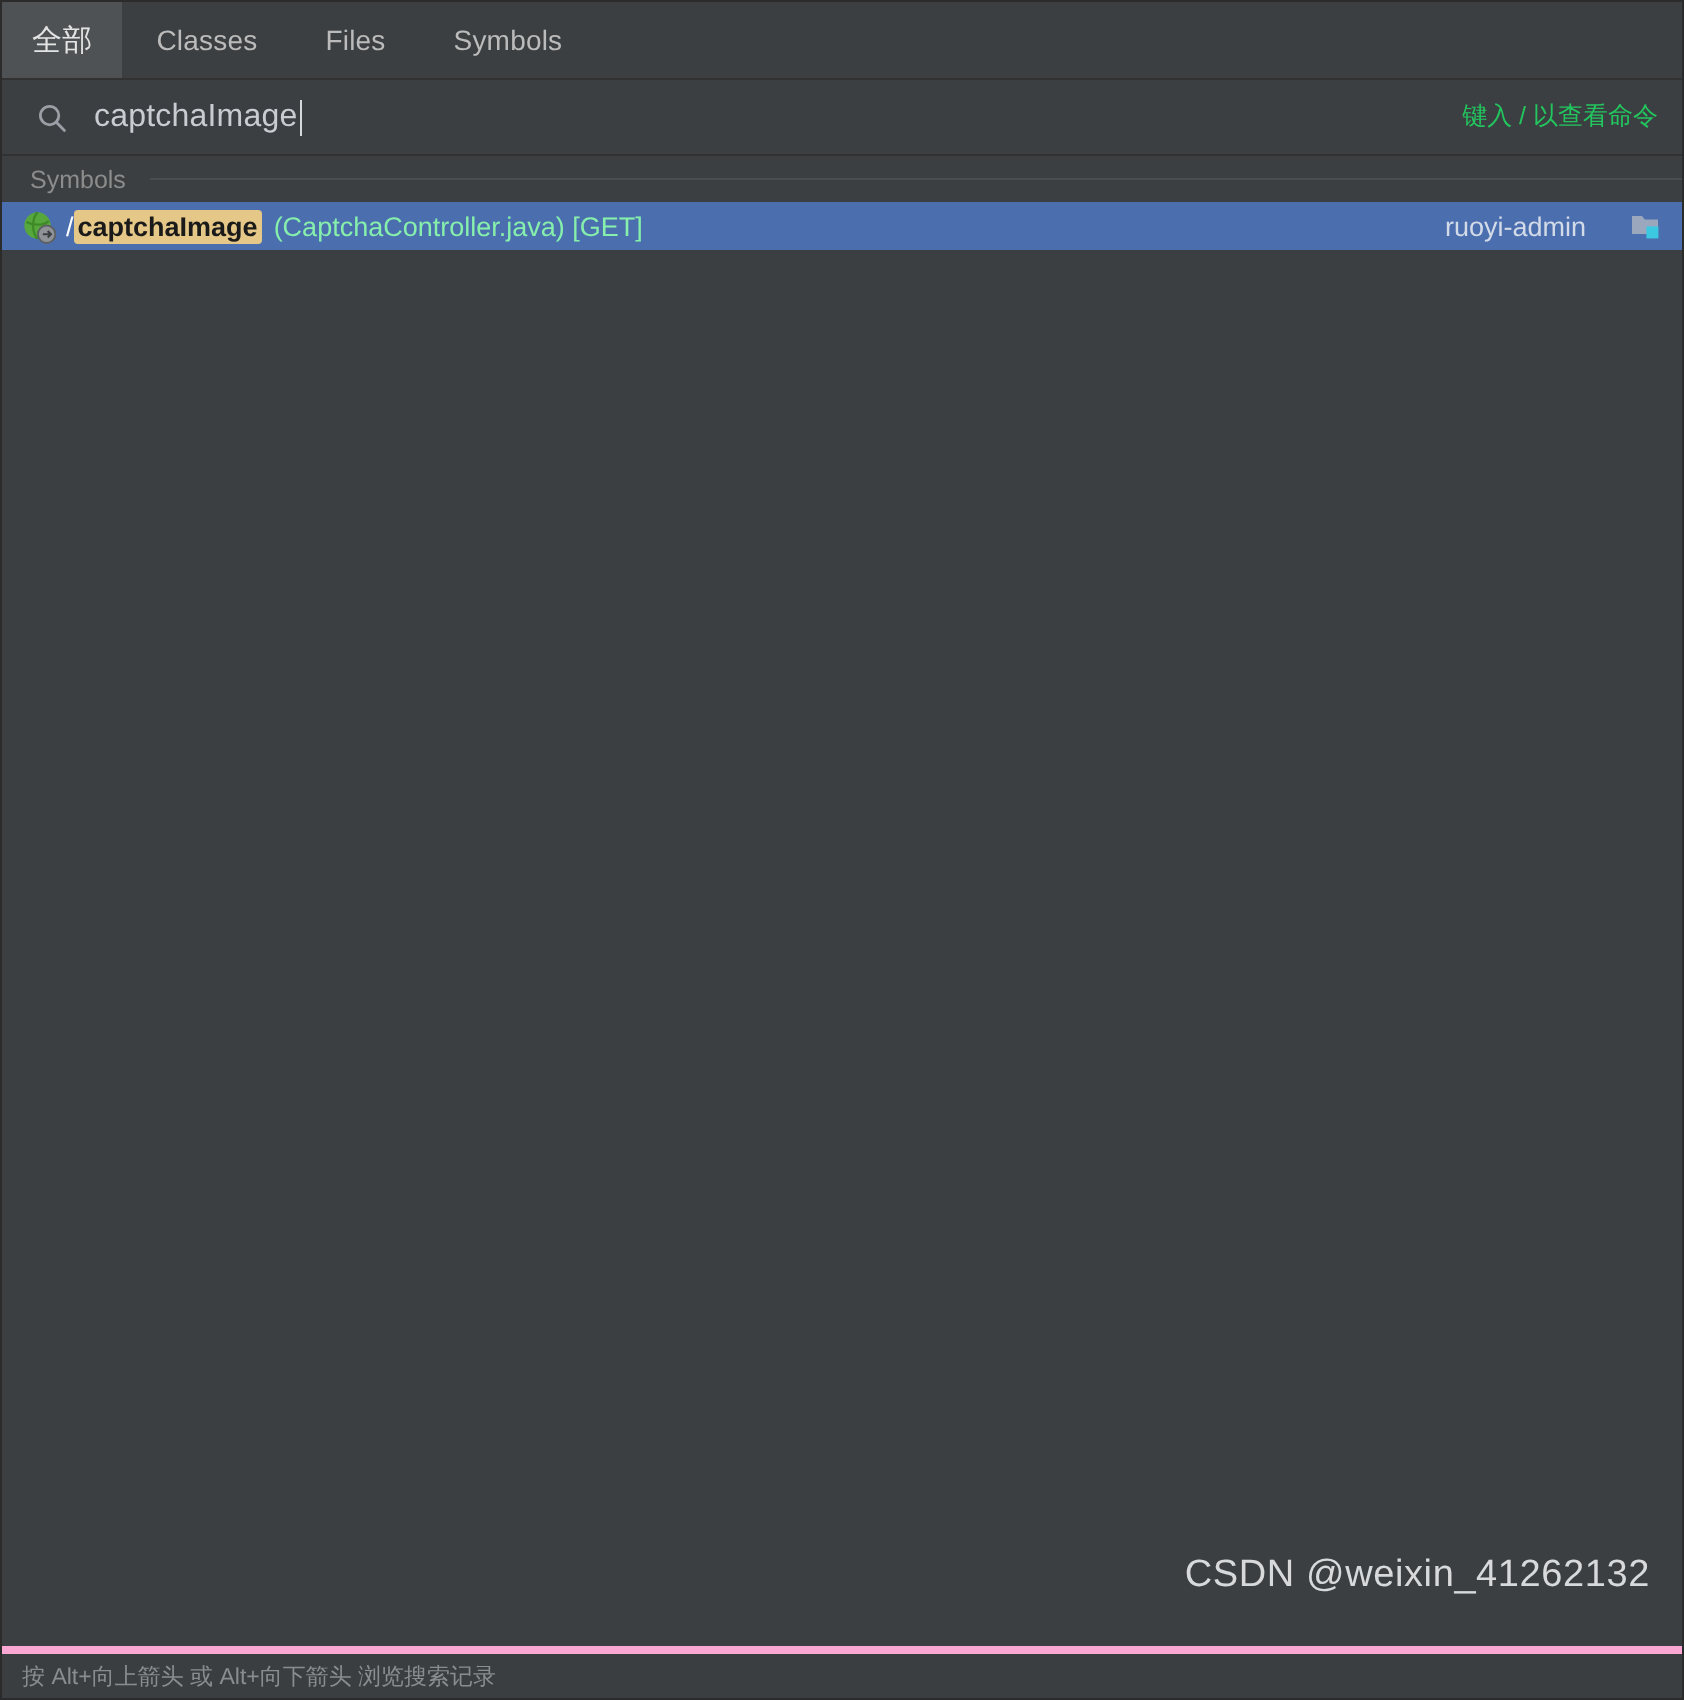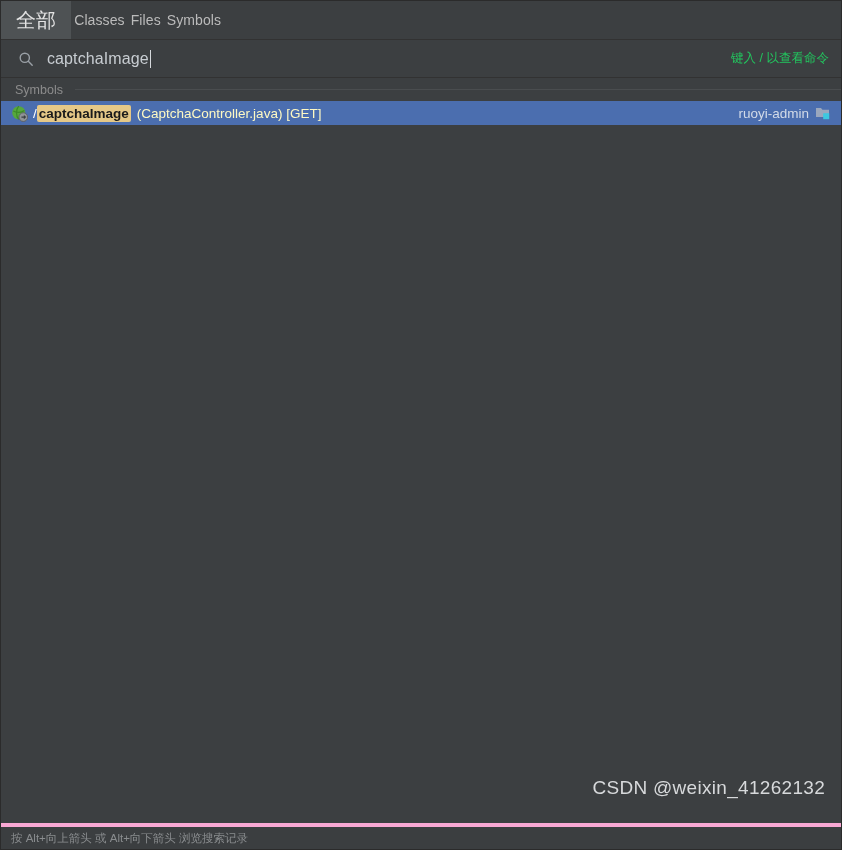--- a/index.html
+++ b/index.html
@@ -37,33 +37,33 @@
     border-bottom: 1px solid #323232;
     position: relative;
   }
   .tabs {
     display: flex;
     align-items: stretch;
   }
   .tab {
     display: flex;
     align-items: center;
-    padding: 0 3px;
+    padding: 0 17px;
     font-size: 14px;
     color: #bbbbbb;
     cursor: default;
     white-space: nowrap;
     letter-spacing: 0.1px;
   }
   .tab.active {
     background: #4e5254;
     color: #e3e3e3;
   }
   .tab.cjk {
-    font-size: 20px;
+    font-size: 15px;
     padding: 0 15px;
   }
 
   .header-right {
     margin-left: auto;
     display: flex;
     align-items: center;
     padding-right: 10px;
     gap: 10px;
   }
@@ -200,28 +200,28 @@
   .match-hl {
     background: #e5c887;
     color: #1a1a1a;
     font-size: 13.5px;
     padding: 1px 2px;
     border-radius: 2px;
     font-weight: 600;
   }
   .row-detail {
     font-size: 13.5px;
-    color: #fef9c3;
+    color: #86efac;
     margin-left: 6px;
     white-space: nowrap;
   }
   .result-right {
     display: flex;
     align-items: center;
-    gap: 6px;
+    gap: 22px;
     flex: none;
     padding-right: 2px;
   }
   .module-name {
     font-size: 13.5px;
     color: #d3dbe8;
     white-space: nowrap;
   }
   .module-icon {
     width: 16px;

